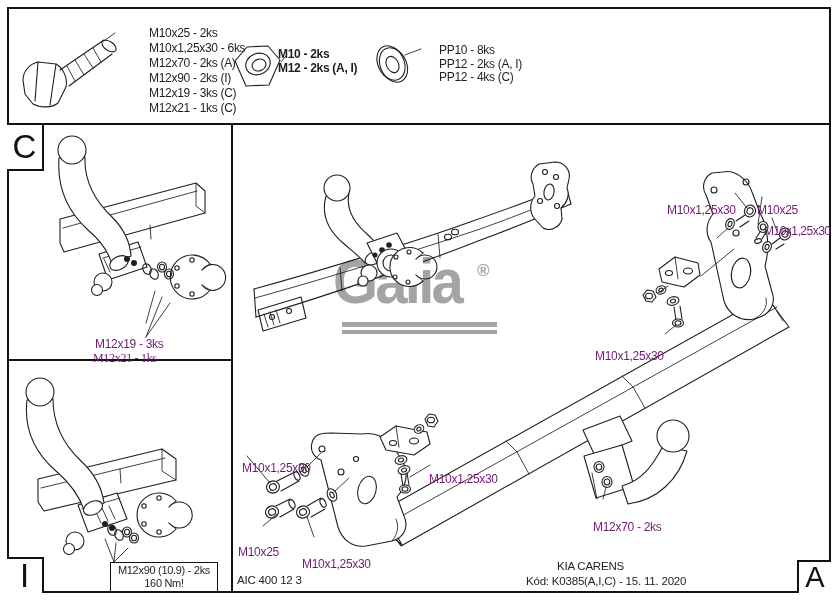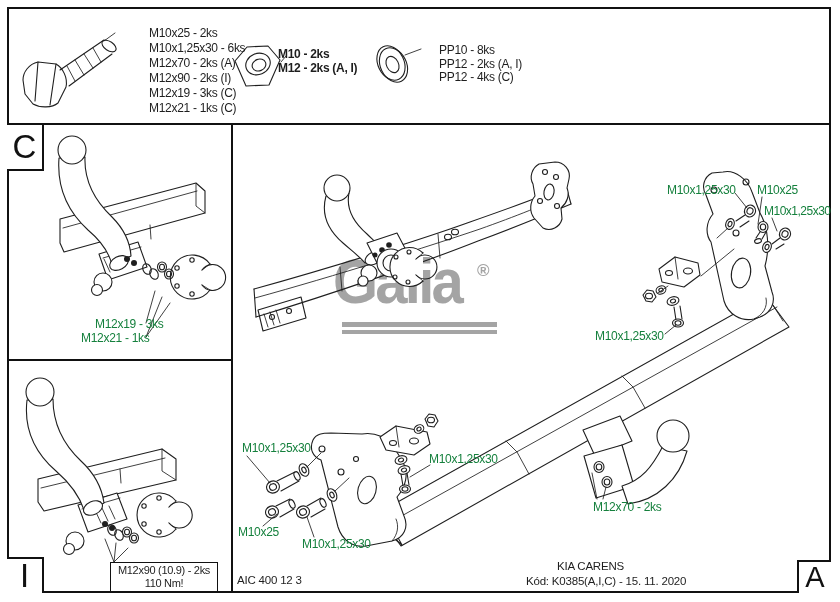--- a/index.html
+++ b/index.html
@@ -1,20 +1,20 @@
 <!DOCTYPE html>
 <html><head>
 <meta charset="utf-8">
 <style>
   html,body{margin:0;padding:0;background:#fff;}
   #stage{position:relative;width:840px;height:602px;background:#fff;overflow:hidden;
          font-family:"Liberation Sans",sans-serif;color:#1e1e1e;}
   .frame{position:absolute;left:7px;top:7px;width:824px;height:586px;border:2px solid #111;box-sizing:border-box;}
   .hline,.vline{position:absolute;background:#111;}
-  .lbl{position:absolute;font-size:12px;letter-spacing:-0.3px;white-space:nowrap;color:#15803d;z-index:5;}
+  .lbl{position:absolute;font-size:12px;letter-spacing:-0.3px;white-space:nowrap;color:#701a75;z-index:5;margin-top:20px;}
   .legend-block{position:absolute;font-size:12px;letter-spacing:-0.3px;line-height:15px;white-space:nowrap;z-index:5;}
   .legend-sm{line-height:13.5px;}
   .letterbox{position:absolute;display:flex;align-items:center;justify-content:center;
              font-size:33px;color:#111;z-index:6;background:#fff;box-sizing:border-box;}
   #svgart{position:absolute;left:0;top:0;z-index:2;}
   svg path,svg line,svg ellipse,svg circle,svg polyline{stroke:#1f1f1f;stroke-width:1.1;fill:none;stroke-linecap:round;stroke-linejoin:round;}
   svg .wfill{fill:#fff;}
   svg .dark{fill:#1f1f1f;stroke:none;}
   svg .thin{stroke-width:0.85;}
   #galia-logo{position:absolute;left:333px;top:250px;z-index:1;color:#a4a4a4;font-weight:bold;
@@ -323,25 +323,25 @@
     <div>PP10 - 8ks</div>
     <div>PP12 - 2ks (A, I)</div>
     <div>PP12 - 4ks (C)</div>
   </div>
 
   <div class="letterbox" style="left:7px;top:125px;width:37px;height:46px;border-right:2px solid #111;border-bottom:2px solid #111;">C</div>
   <div class="letterbox" style="left:7px;top:557px;width:37px;height:36px;border-right:2px solid #111;border-top:2px solid #111;">I</div>
   <div class="letterbox" style="left:797px;top:560px;width:34px;height:33px;border-left:2px solid #111;border-top:2px solid #111;font-size:29px;">A</div>
 
   <div class="lbl" style="left:95px;top:317px;">M12x19 - 3ks</div>
-  <div class="lbl" style="left:81px;top:331px;">M12x21 - 1ks</div>
+  <div class="lbl" style="left:93px;top:331px;font-family:Liberation Serif, serif;">M12x21 - 1ks</div>
 
   <div id="torque-box">
     <div>M12x90 (10.9) - 2ks</div>
-    <div>110 Nm!</div>
+    <div>160 Nm!</div>
   </div>
 
   <div class="lbl" style="left:667px;top:183px;">M10x1,25x30</div>
   <div class="lbl" style="left:757px;top:183px;">M10x25</div>
   <div class="lbl" style="left:764px;top:204px;letter-spacing:-0.5px;">M10x1,25x30</div>
   <div class="lbl" style="left:595px;top:329px;">M10x1,25x30</div>
   <div class="lbl" style="left:242px;top:441px;">M10x1,25x30</div>
   <div class="lbl" style="left:429px;top:452px;">M10x1,25x30</div>
   <div class="lbl" style="left:238px;top:525px;">M10x25</div>
   <div class="lbl" style="left:302px;top:537px;">M10x1,25x30</div>

